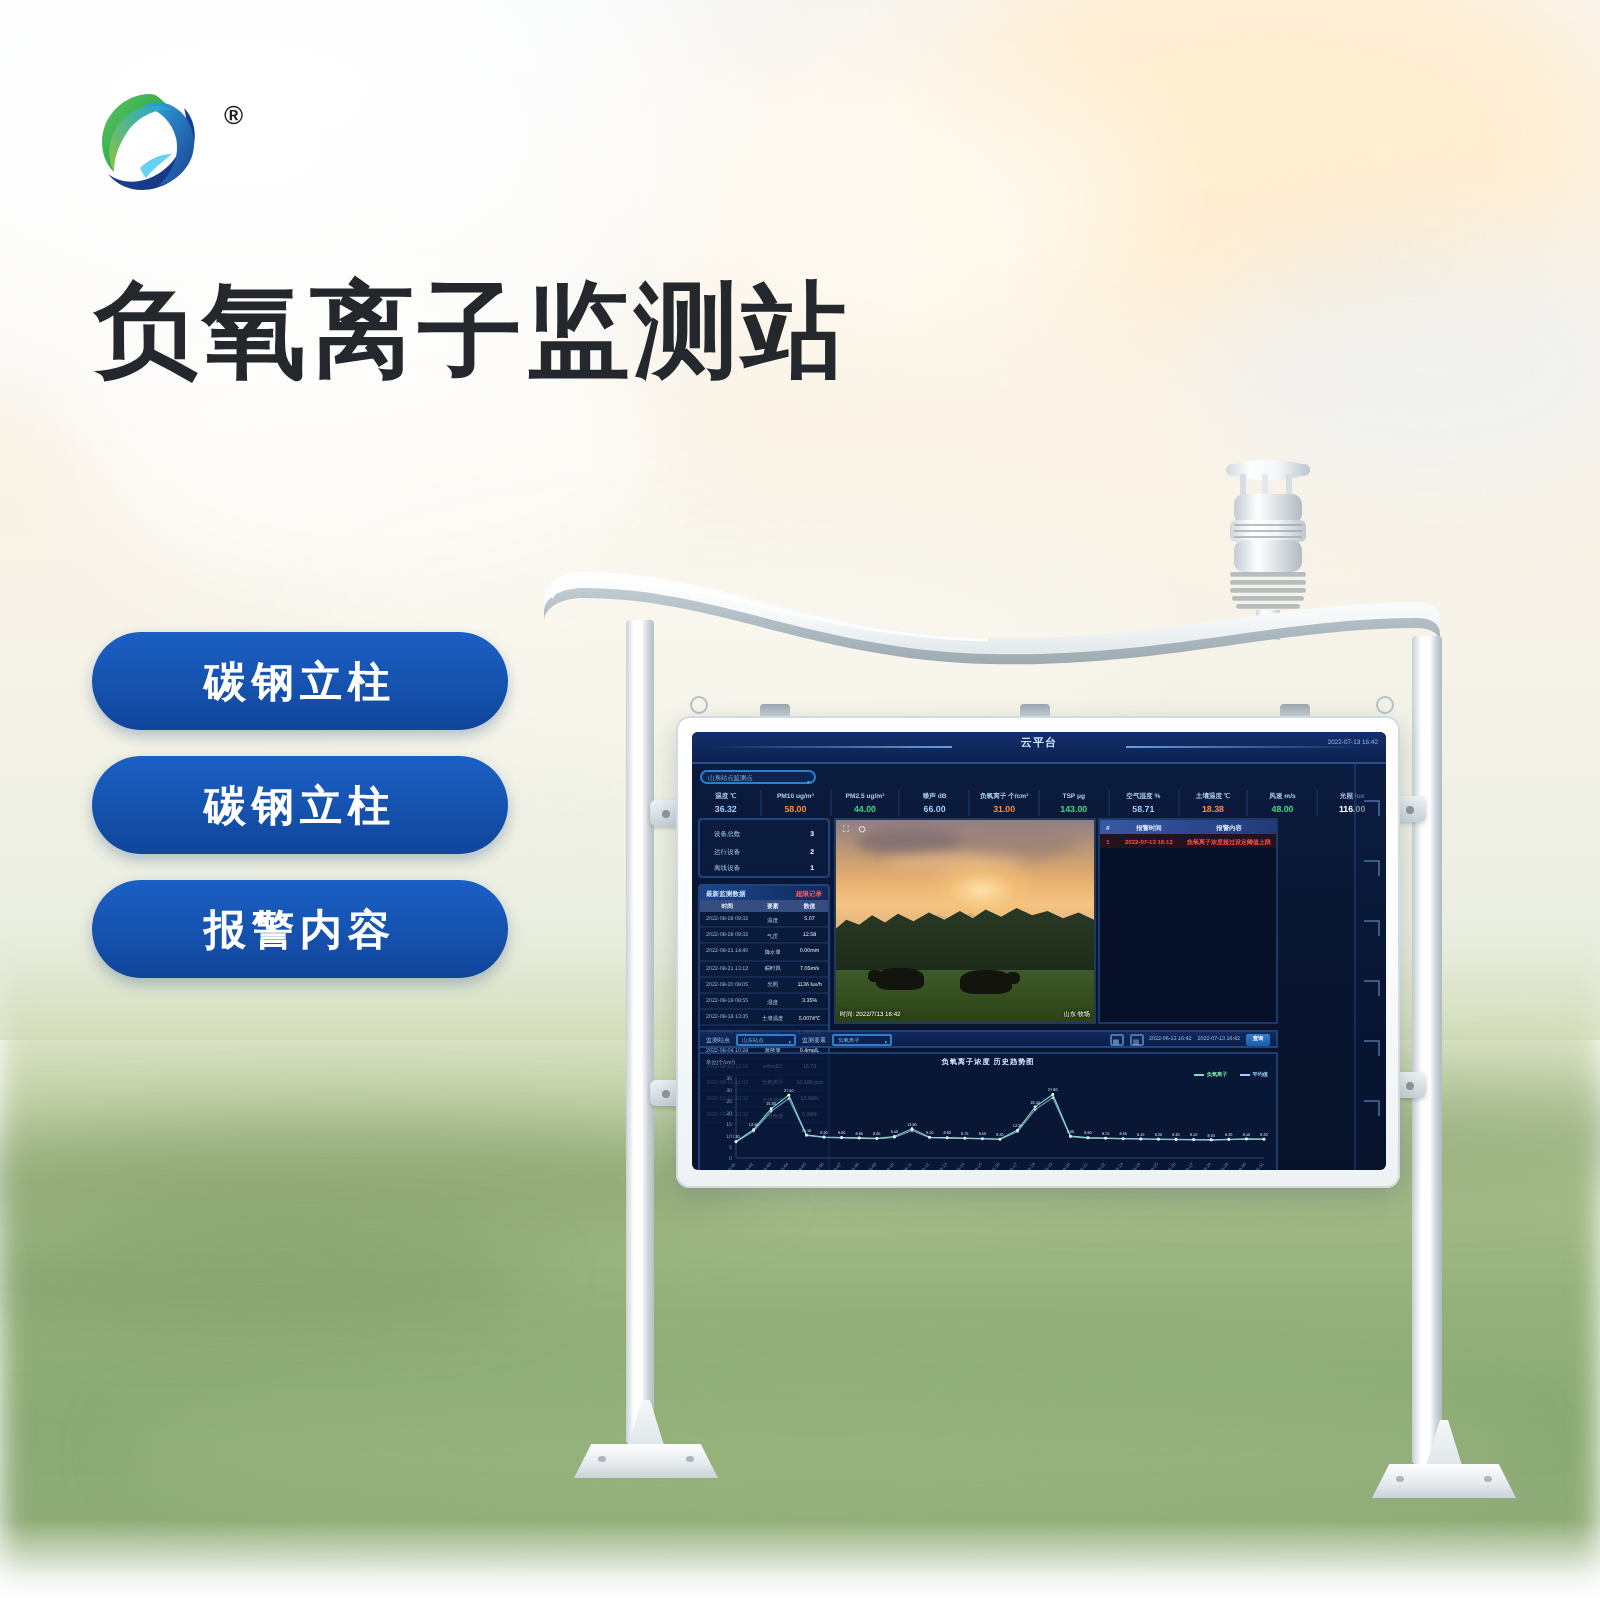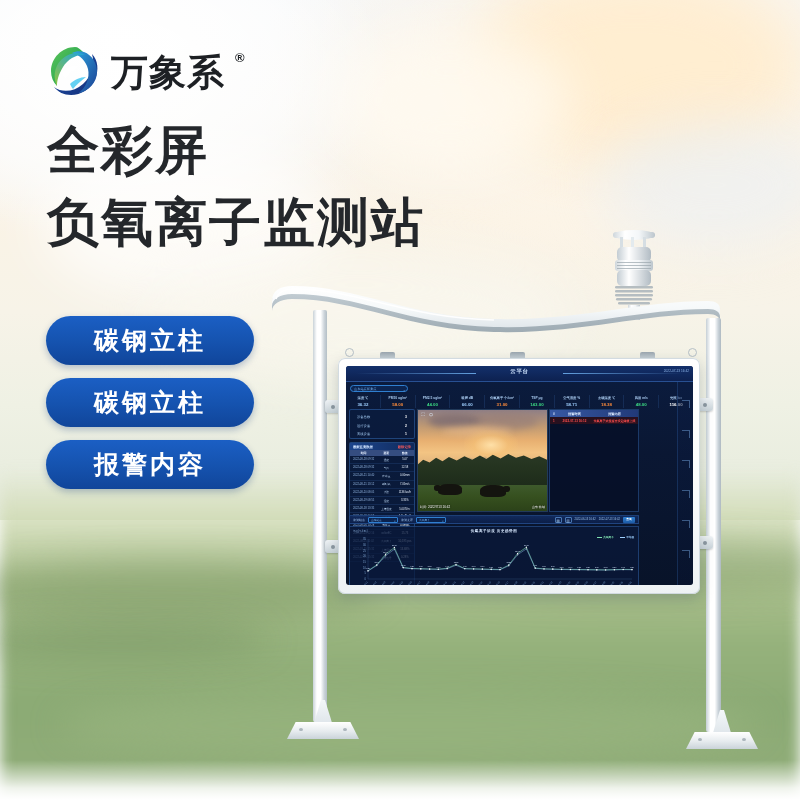--- a/index.html
+++ b/index.html
@@ -82,21 +82,21 @@
   .hl-1 { font-size:52px; }
   .hl-2 { font-size:52px; margin-top:16px; }
 
   
   .pills { position:absolute; left:46px; top:316px; display:flex; flex-direction:column; gap:13px; }
   .pill {
     width:208px; height:49px; border-radius:25px;
     background:linear-gradient(180deg,#1b5fc4 0%,#1552ae 55%,#10459a 100%);
     box-shadow:0 3px 7px rgba(16,54,122,0.28);
     display:flex; align-items:center; justify-content:center;
-    color:#fff; font-size:25px; font-weight:bold; letter-spacing:3px;
+    color:#fff; font-size:21px; font-weight:bold; letter-spacing:3px;
     font-family:"Liberation Sans", sans-serif;
   }
 
   
   .rig { position:absolute; left:0; top:0; width:800px; height:800px; pointer-events:none; }
   .rig > * { pointer-events:auto; }
 
   
   .canopy { position:absolute; left:268px; top:281px; width:452px; height:62px; }
 
@@ -396,26 +396,24 @@
         </linearGradient>
       </defs>
       <path d="M27 3 C14 3 3 14 3 27 C3 33 5 38 9 42 C7 32 11 20 21 13 C25 10 30 8 35 8 C32 5 30 3 27 3 Z" fill="url(#gA)"></path>
       <path d="M44 10 C50 16 51 26 47 35 C43 45 33 51 23 51 C16 51 10 48 6 43 C14 49 26 48 35 40 C44 32 47 20 44 10 Z" fill="url(#gD)"></path>
       <path d="M36 8 C44 11 49 19 49 28 C49 38 41 47 31 49 C38 43 42 34 40 25 C38 17 32 11 24 9 C28 7 32 7 36 8 Z" fill="url(#gB)"></path>
       <path d="M9 42 C5 34 6 23 13 16 C20 9 30 7 38 11 C29 10 20 15 15 23 C10 31 9 37 9 42 Z" fill="url(#gC)"></path>
       <path d="M14 29 C18 24 25 21 31 22 C26 25 21 29 18 34 C16 33 15 31 14 29 Z" fill="#ffffff" opacity="0.85"></path>
       <path d="M22 40 C26 36 32 33 38 33 C33 37 28 41 25 45 C24 44 23 42 22 40 Z" fill="#3ec6f0" opacity="0.8"></path>
     </svg>
   </div>
-  <div class="logo-text">万象系</div>
   <div class="logo-reg">®</div>
 </div>
 
 <div class="headline">
-  <div class="hl-line hl-1">全彩屏</div>
   <div class="hl-line hl-2">负氧离子监测站</div>
 </div>
 
 <div class="pills">
   <div class="pill">碳钢立柱</div>
   <div class="pill">碳钢立柱</div>
   <div class="pill">报警内容</div>
 </div>
 
 <div class="rig">

